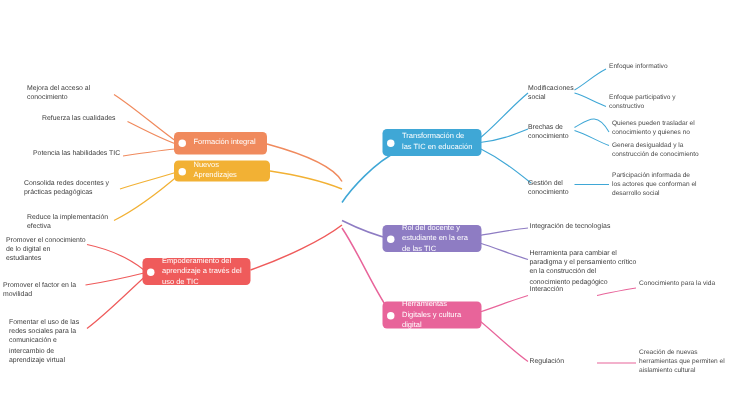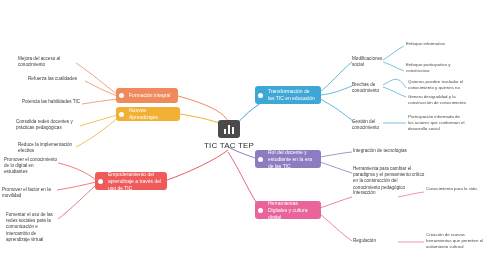--- a/index.html
+++ b/index.html
@@ -125,28 +125,20 @@
 
     <path d="M320 157 C 332 155, 342 153, 352 152" stroke="#8e7cc3" stroke-width=".8" fill="none"></path>
     <path d="M320 162 C 332 166, 342 170, 352 173" stroke="#8e7cc3" stroke-width=".8" fill="none"></path>
 
     <path d="M320 208 C 332 204, 342 200, 352 197" stroke="#e8649a" stroke-width=".8" fill="none"></path>
     <path d="M320 214 C 332 224, 342 234, 352 241" stroke="#e8649a" stroke-width=".8" fill="none"></path>
     <path d="M398 197 C 408 195, 416 193, 424 192" stroke="#e8649a" stroke-width=".7" fill="none"></path>
     <path d="M398 242 C 408 242, 416 242, 424 242" stroke="#e8649a" stroke-width=".7" fill="none"></path>
   </svg>
 
-  <div class="node central" style="left:199px; top:120px; width:60px;">
-    <div class="central-icon">
-      <span class="bar b1"></span>
-        <span class="bar b2"></span>
-        <span class="bar b3"></span>
-    </div>
-    <div class="central-label">TIC TAC TEP</div>
-  </div>
 
   <div class="node pill" style="left:116px; top:88px; width:62px; height:15px; background:#f08a5d;">
     <span class="dot" style="left:3px; top:5px;"></span>
     <span style="padding-left:8px;">Formación integral</span>
   </div>
 
   <div class="node lvl3" style="left:18px; top:56px; width:60px;">
     <span>Mejora del acceso al conocimiento</span>
   </div>
   <div class="node lvl3" style="left:28px; top:76px; width:58px;">

